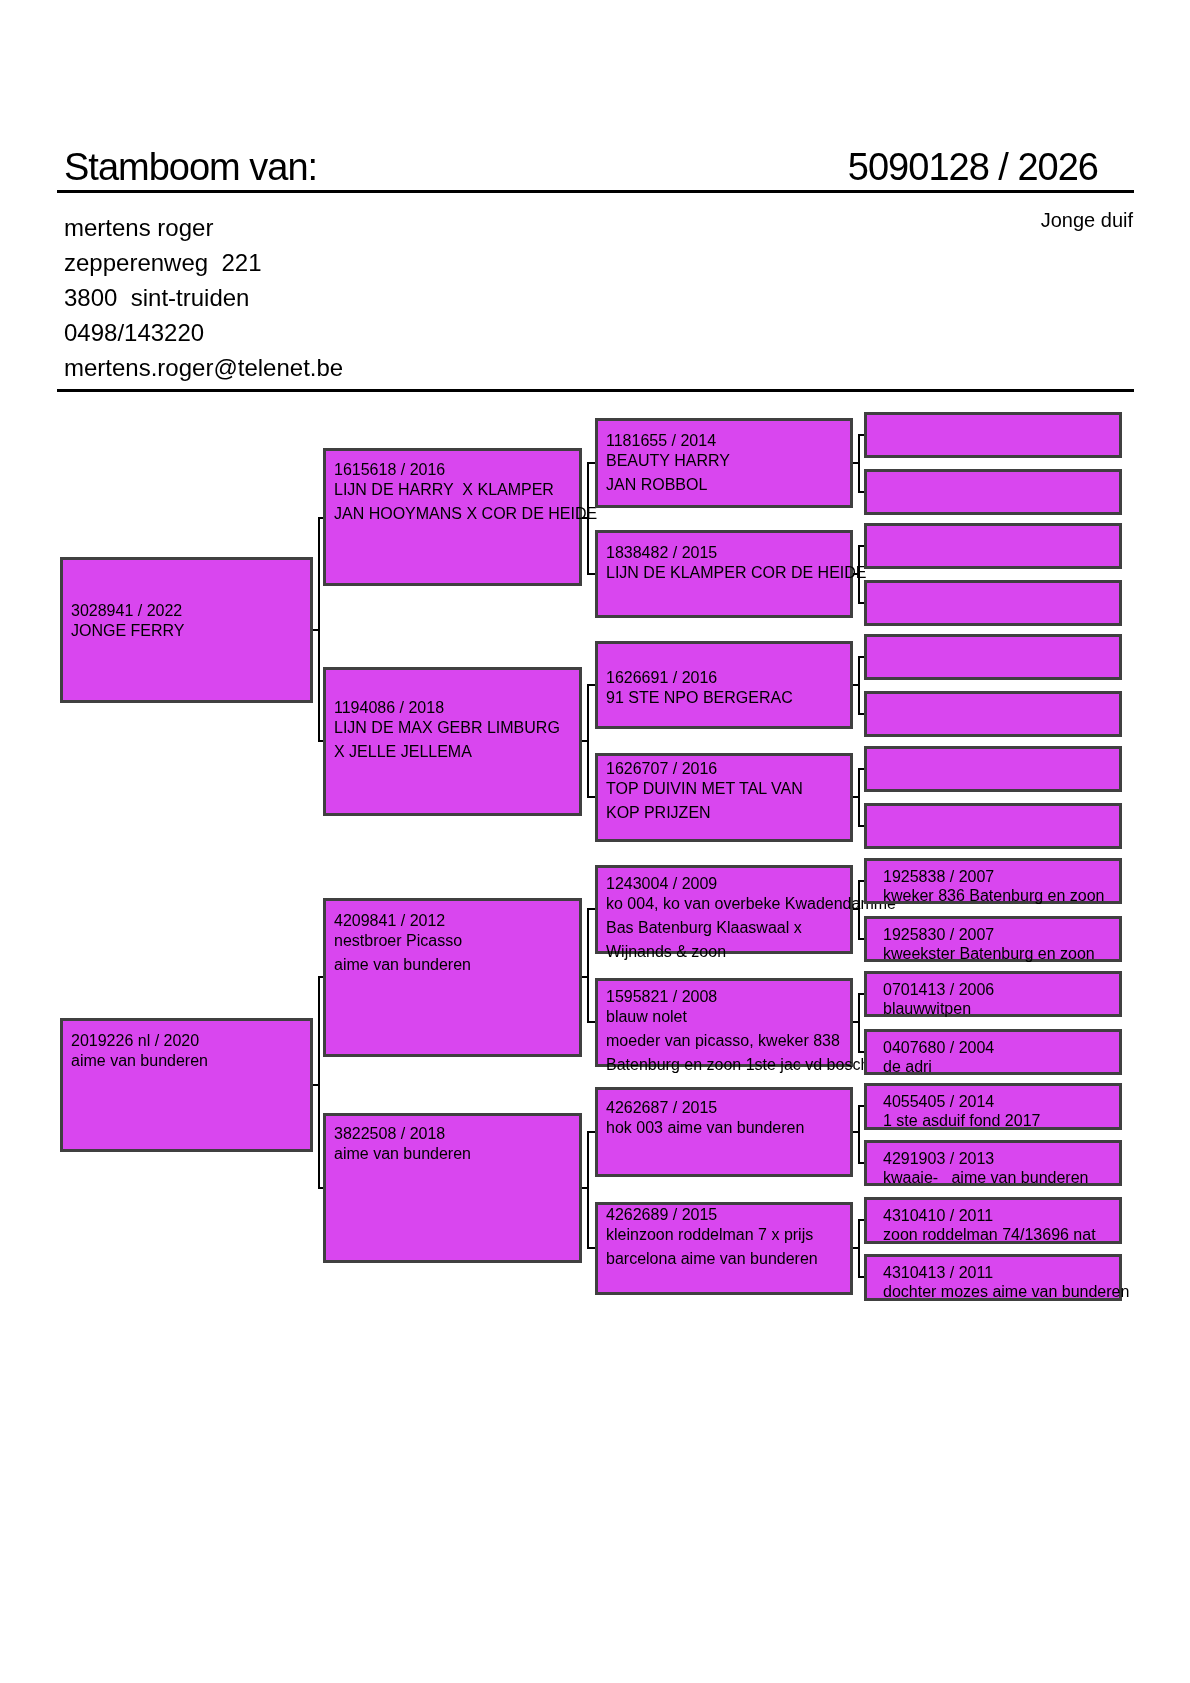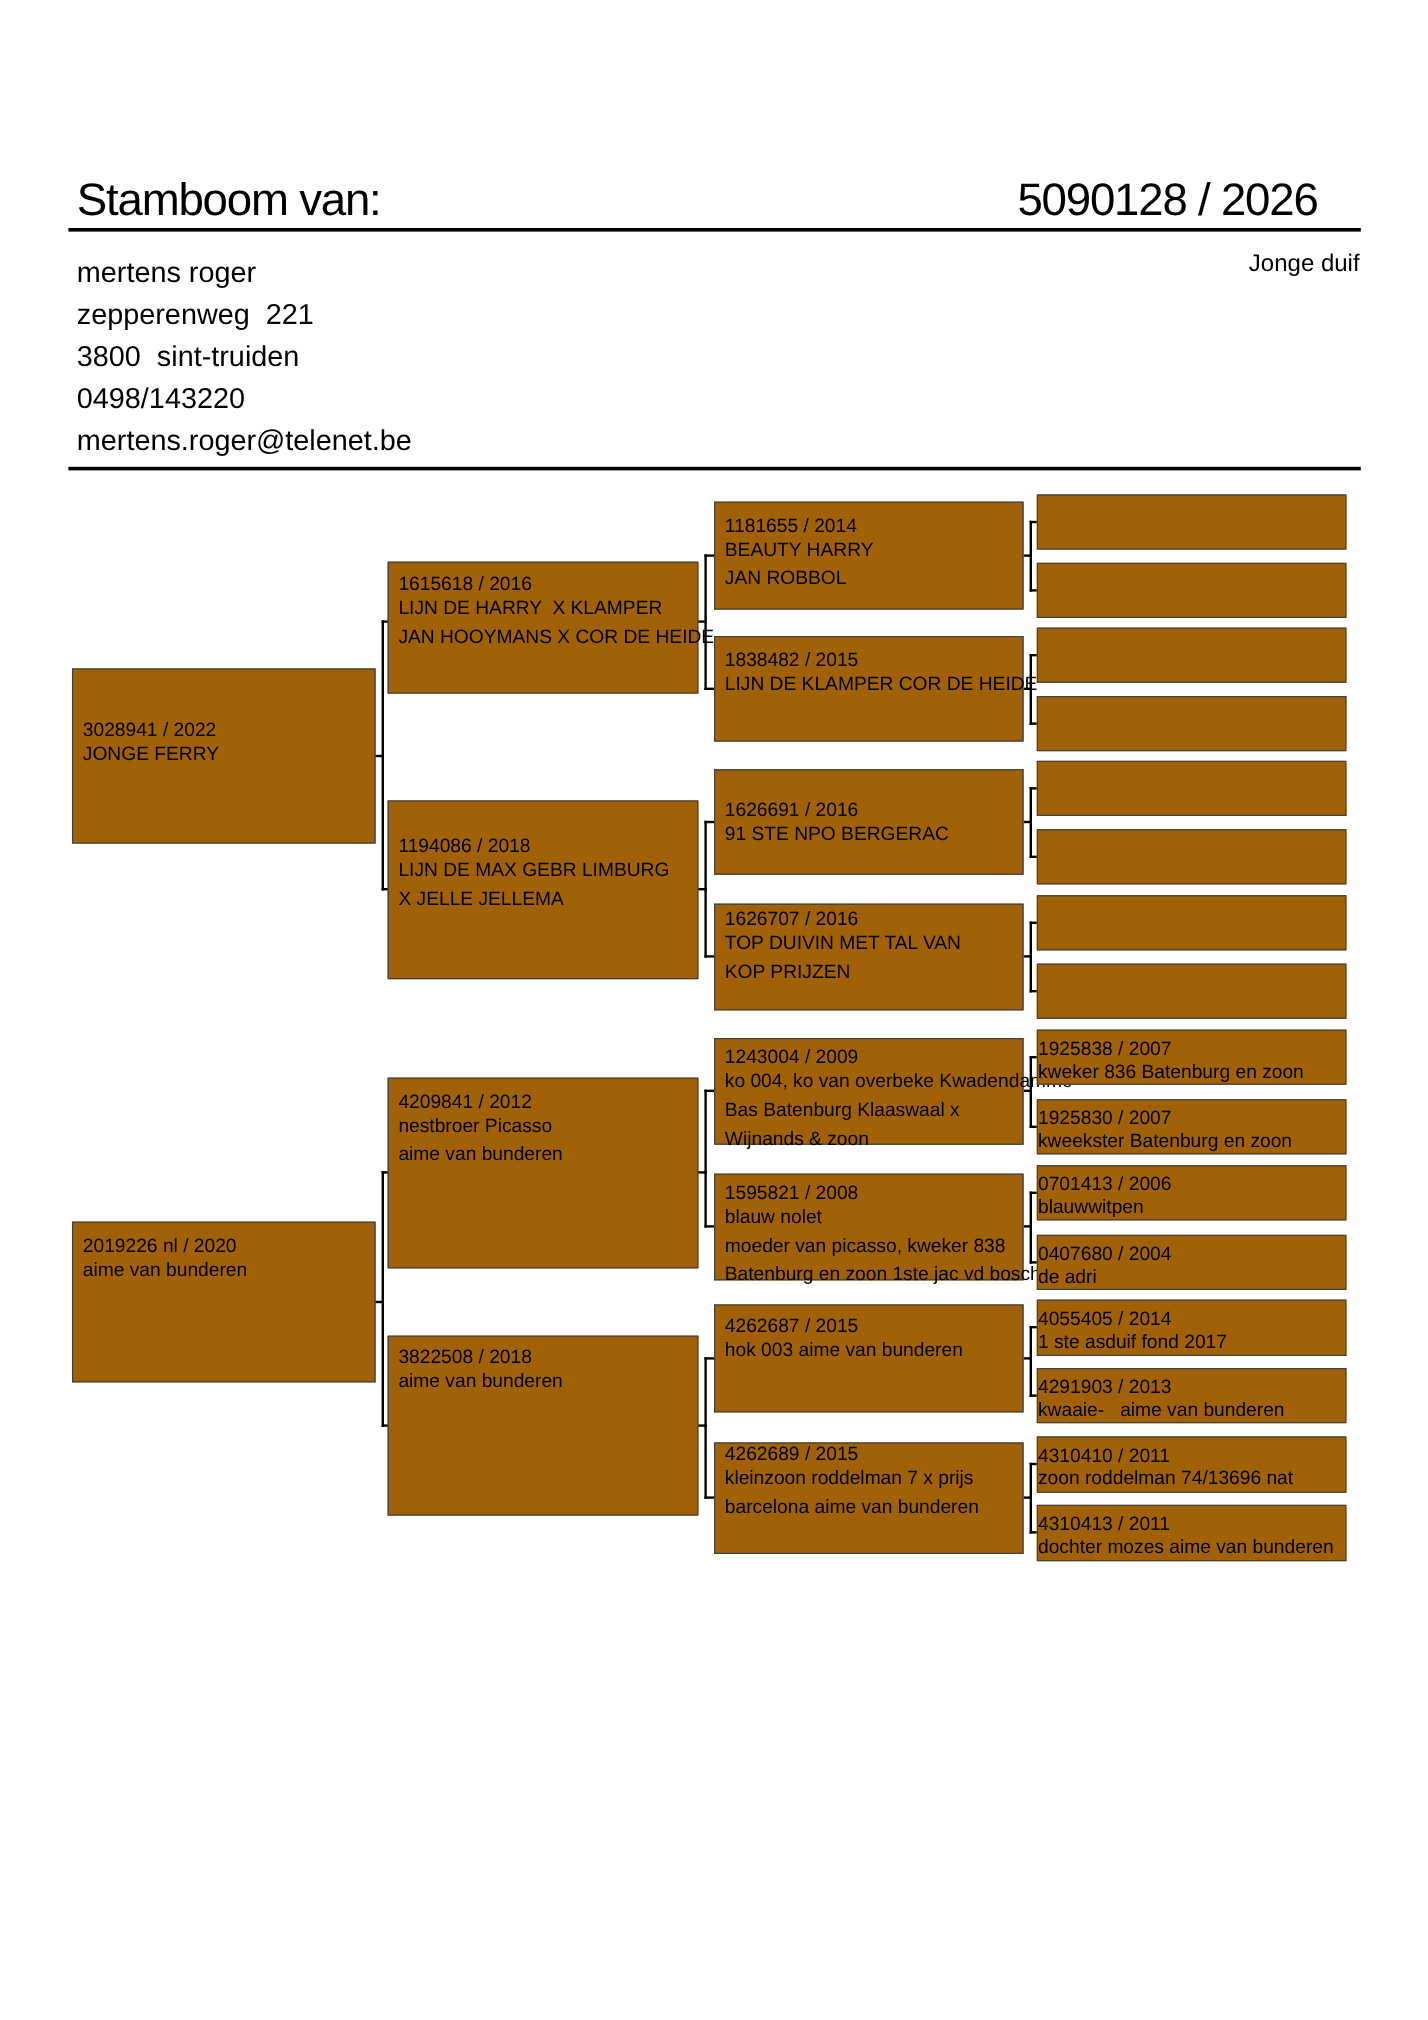--- a/index.html
+++ b/index.html
@@ -13,29 +13,29 @@
   .title {
     font-size:38px; letter-spacing:-1px; line-height:1.1;
   }
   .addr {
     font-size:24px; line-height:35px; white-space:pre;
   }
   .birdtype { font-size:20px; }
   .rule { position:absolute; left:57px; width:1077px; height:3px; background:#000; }
   .box {
     position:absolute; box-sizing:border-box;
-    border:1px solid #404040; background:#a16207;
+    border:3px solid #404040; background:#d946ef;
     padding:10px 2px 0 8px;
   }
   .bl {
     font-size:16px; line-height:20px; white-space:pre;
   }
   .bl:nth-child(n+3) { margin-top:4px; }
   .g3 { z-index:2; }
-  .g4 { z-index:3; padding-top:6px; padding-left:0; }
+  .g4 { z-index:3; padding-top:6px; padding-left:16px; }
   .g4 .bl { line-height:19px; }
   .g4 .bl:nth-child(n+3) { margin-top:0; }
   .cl { position:absolute; background:#000; z-index:1; }
 </style>
 </head>
 <body>
 
 <div class="abs title" style="left:64px; top:147px;">Stamboom van:</div>
 
 <div class="abs title" style="right:92px; top:147px;">5090128 / 2026</div>
@@ -116,21 +116,21 @@
 <div class="box g1" style="left:60px; top:557px; width:253px; height:146px; padding-top:41px;">
   <div class="bl">3028941 / 2022</div>
   <div class="bl">JONGE FERRY</div>
 </div>
 
 <div class="box g1" style="left:60px; top:1018px; width:253px; height:134px;">
   <div class="bl">2019226 nl / 2020</div>
   <div class="bl">aime van bunderen</div>
 </div>
 
-<div class="box g2" style="left:323px; top:468px; width:259px; height:110px; padding-top:9px;">
+<div class="box g2" style="left:323px; top:448px; width:259px; height:138px; padding-top:9px;">
   <div class="bl">1615618 / 2016</div>
   <div class="bl">LIJN DE HARRY  X KLAMPER</div>
   <div class="bl">JAN HOOYMANS X COR DE HEIDE</div>
 </div>
 
 <div class="box g2" style="left:323px; top:667px; width:259px; height:149px; padding-top:28px;">
   <div class="bl">1194086 / 2018</div>
   <div class="bl">LIJN DE MAX GEBR LIMBURG</div>
   <div class="bl">X JELLE JELLEMA</div>
 </div>

